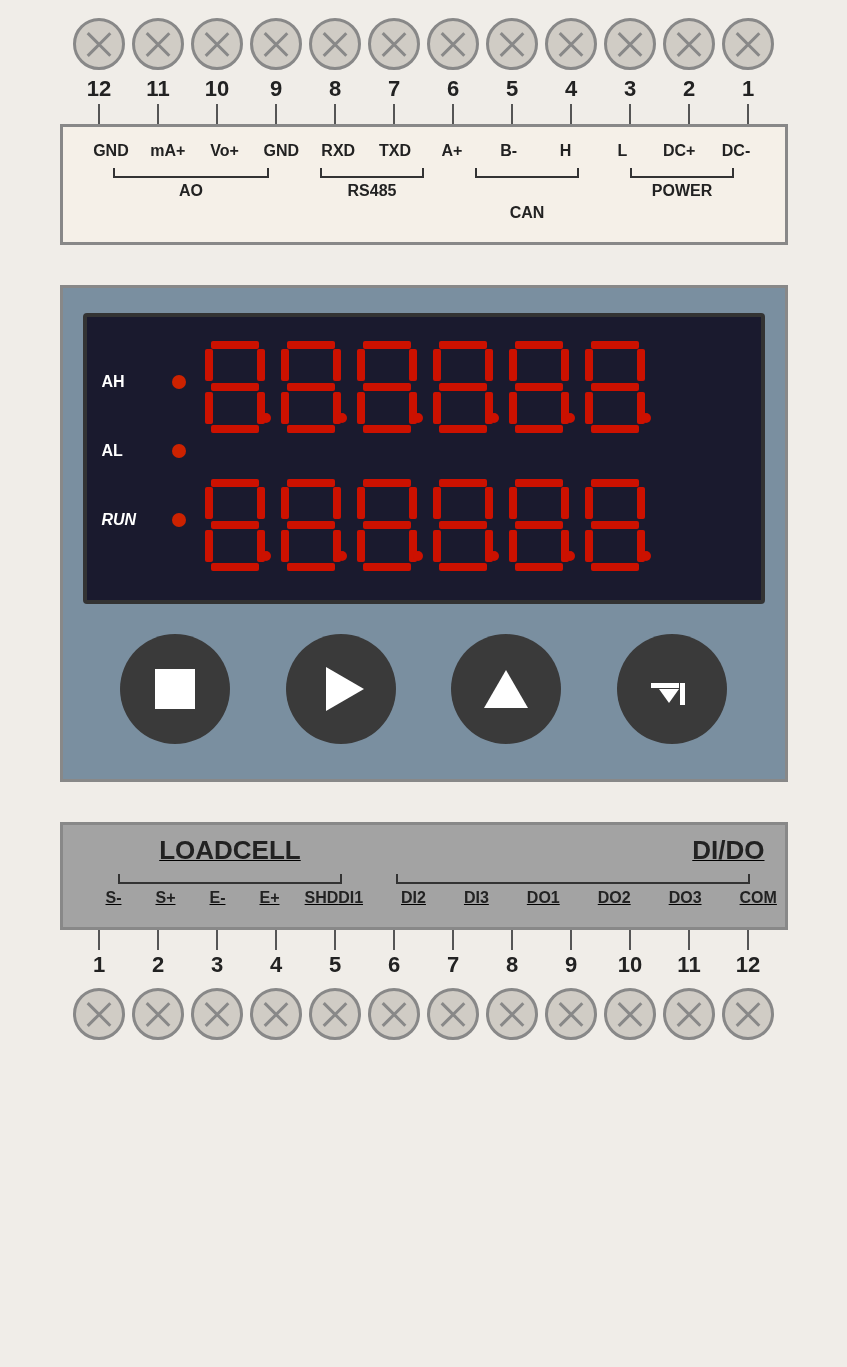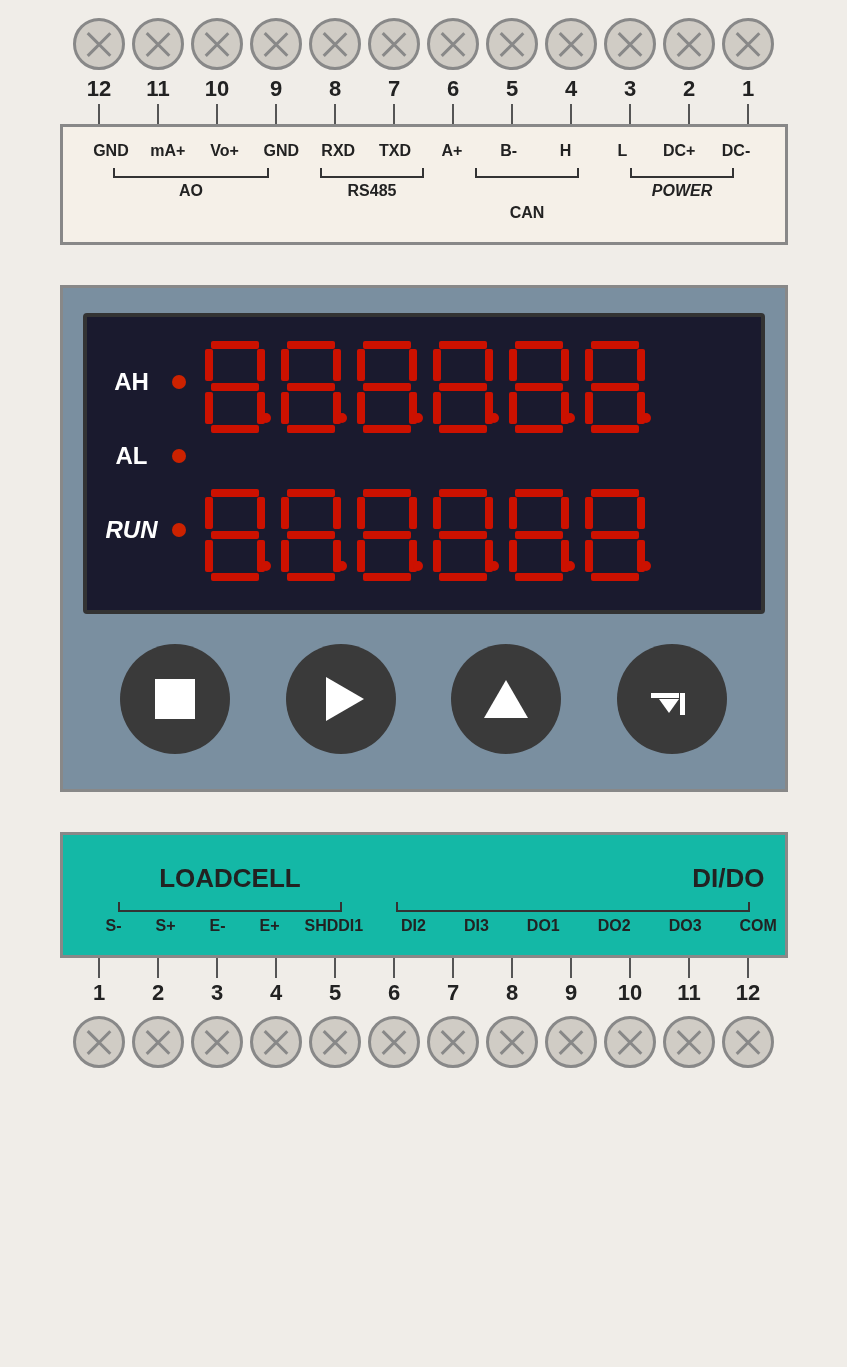--- a/index.html
+++ b/index.html
@@ -173,24 +173,24 @@
     }
 
     .display-row {
       display: flex;
       align-items: center;
       margin-bottom: 15px;
     }
 
     .display-label {
       color: white;
-      font-size: 24px;
+      font-size: 16px;
       font-weight: bold;
       width: 60px;
-      text-align: center;
+      text-align: left;
       margin-right: 10px;
     }
 
     .indicator-dot {
       width: 14px;
       height: 14px;
       border-radius: 50%;
       background: #cc2200;
       margin-right: 15px;
       flex-shrink: 0;
@@ -330,22 +330,23 @@
       height: 0;
       border-right: 10px solid transparent;
       border-left: 10px solid transparent;
       border-top: 14px solid white;
     }
 
     
     .bottom-label-panel {
       width: 100%;
       border: 3px solid #888;
-      background: #14b8a6;
-      padding: 28px 20px 20px;
+      background: #a3a3a3;
+      padding: 10px 20px 20px;
+      text-decoration: underline;
     }
 
     .bottom-groups-header {
       display: flex;
       justify-content: space-around;
       margin-bottom: 8px;
     }
 
     .bottom-group-title {
       font-size: 26px;
@@ -476,21 +477,21 @@
           <div class="group-name">RS485</div>
         </div>
         <div class="group-block" style="min-width: 104px; gap: 22px;">
           <div style="display: flex; align-items: flex-end; width: 100%;">
             <div style="width: 2px; height: 10px; background: rgb(51, 51, 51);"></div>
             <div style="flex: 1 1 0%; height: 2px; background: rgb(51, 51, 51);"></div>
             <div style="width: 2px; height: 10px; background: rgb(51, 51, 51);"></div>
           </div>
           <div class="group-name">CAN</div>
         </div>
-        <div class="group-block" style="min-width: 104px; font-style: italic;">
+        <div class="group-block" style="min-width: 104px;">
           <div style="display: flex; align-items: flex-end; width: 100%;">
             <div style="width: 2px; height: 10px; background: rgb(51, 51, 51);"></div>
             <div style="flex: 1 1 0%; height: 2px; background: rgb(51, 51, 51);"></div>
             <div style="width: 2px; height: 10px; background: rgb(51, 51, 51);"></div>
           </div>
           <div class="group-name">POWER</div>
         </div>
       </div>
   </div>
 

